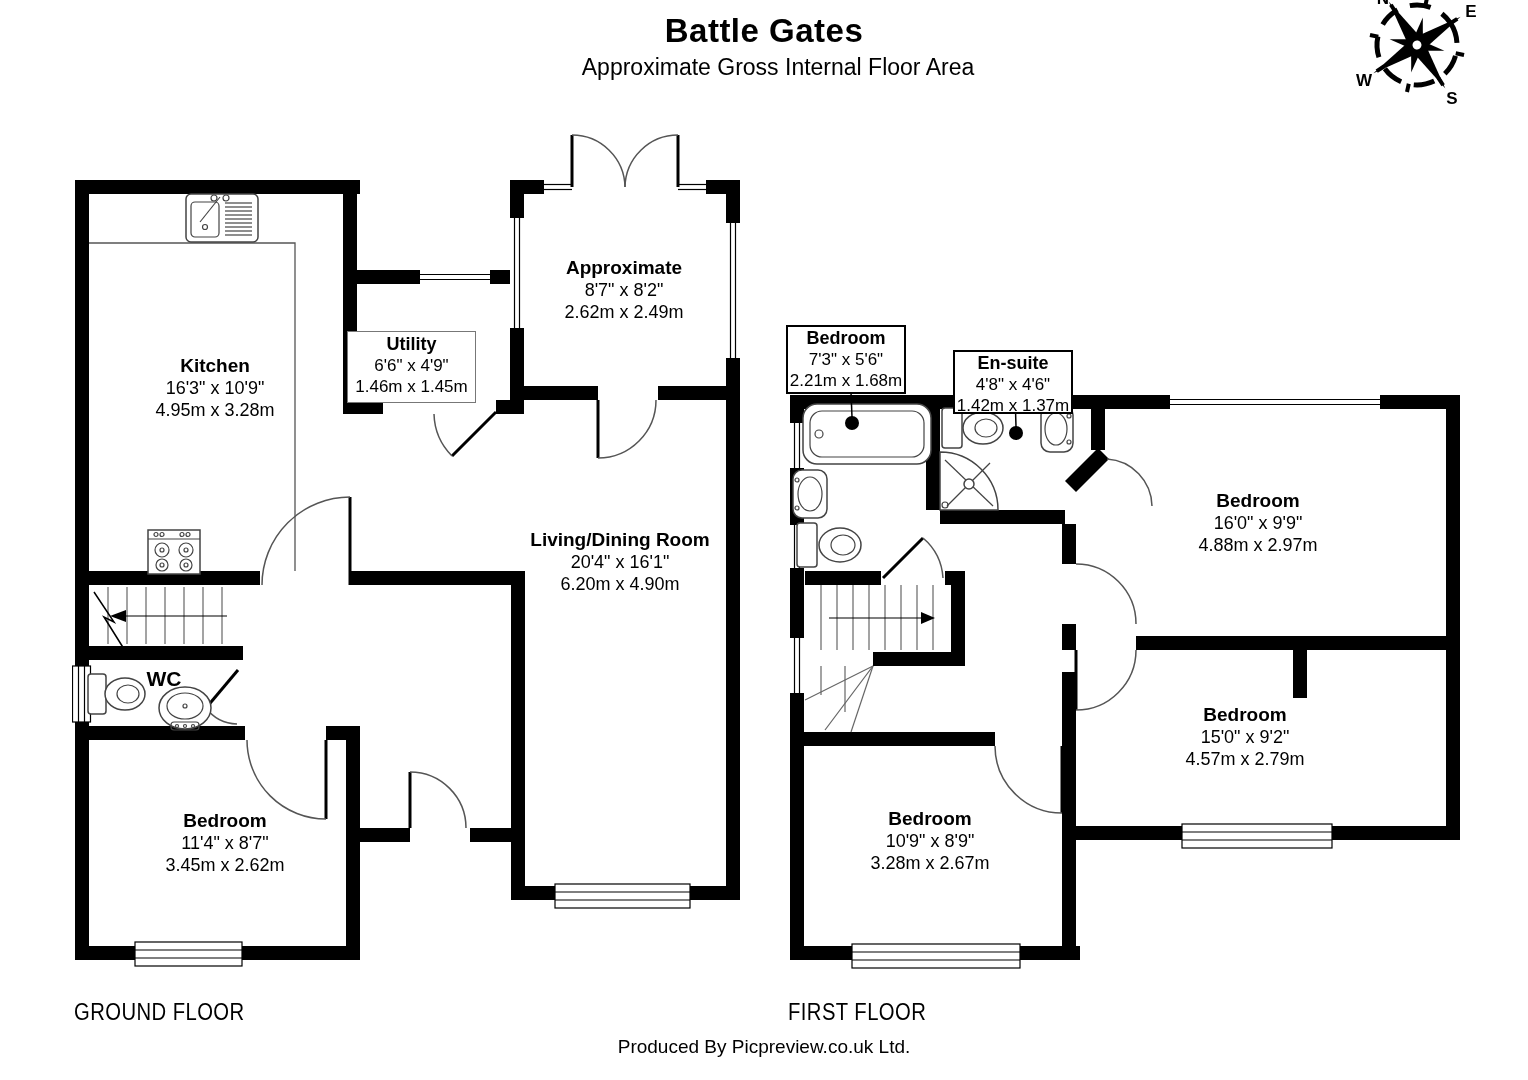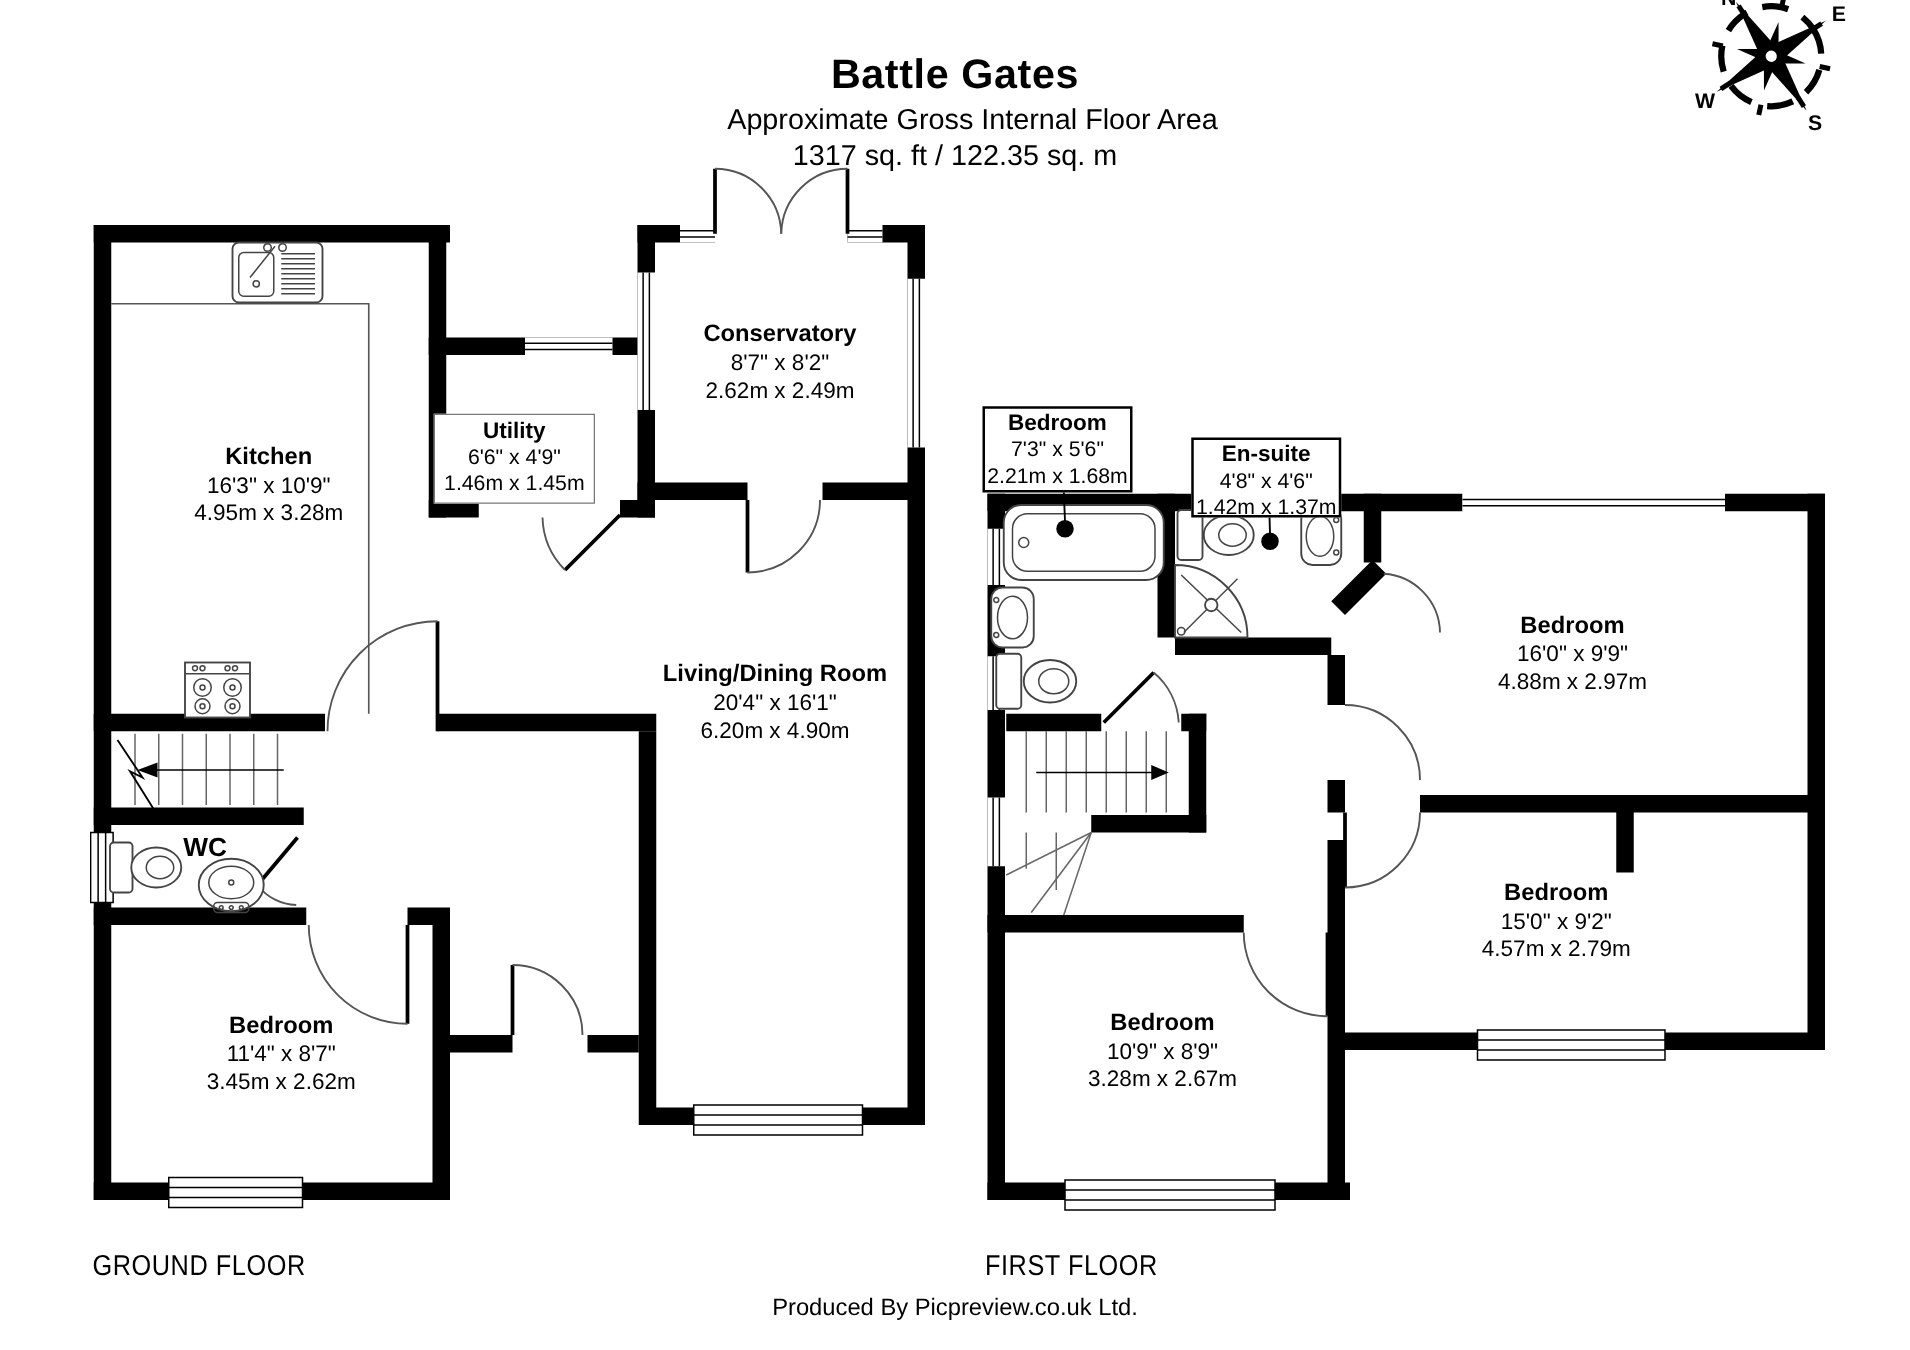--- a/index.html
+++ b/index.html
@@ -1,19 +1,19 @@
 <!DOCTYPE html>
 <html><head>
 <meta charset="utf-8">
 <style>
   html,body{margin:0;padding:0;background:#fff;}
   #page{position:relative;width:1528px;height:1080px;background:#fff;overflow:hidden;
         font-family:"Liberation Sans","DejaVu Sans",sans-serif;color:#000;}
   .hdr{position:absolute;left:0;top:12px;width:100%;text-align:center;}
-  .hdr .title{font-size:33px;font-weight:bold;letter-spacing:0.5px;margin-top:28px;}
+  .hdr .title{font-size:33px;font-weight:bold;letter-spacing:0.5px;}
   .hdr .sub{font-size:23px;margin-top:4px;padding-left:28px;}
   .hdr .area{font-size:23px;margin-top:2px;}
   svg{position:absolute;}
   .room-label{position:absolute;text-align:center;line-height:22px;z-index:5;}
   .room-label .nm{font-size:19px;font-weight:bold;}
   .room-label .dim{font-size:18px;}
   .label-box{position:absolute;background:#fff;border:2px solid #000;text-align:center;
              line-height:21px;padding:1px 0;z-index:6;}
   .label-box .nm{font-size:18px;font-weight:bold;}
   .label-box .dim{font-size:17px;}
@@ -35,21 +35,20 @@
   .fixtl{fill:none;stroke:#444;stroke-width:1.2;}
 </style>
 </head>
 <body>
 
 <div id="page">
 
   <div class="hdr">
     <div class="title">Battle Gates</div>
     <div class="sub">Approximate Gross Internal Floor Area</div>
-    <div class="area">1317 sq. ft / 122.35 sq. m</div>
   </div>
 
   <svg style="left:1352px;top:0;" width="150" height="122" viewBox="0 0 150 122">
     <g transform="rotate(-33 65 45)">
       <circle cx="65" cy="45" r="40" fill="none" stroke="#000" stroke-width="5" stroke-dasharray="21 13"></circle>
       <g stroke="#000" stroke-width="4">
         <line x1="65" y1="-3" x2="65" y2="6"></line>
           <line x1="65" y1="84" x2="65" y2="93"></line>
         <line x1="17" y1="45" x2="26" y2="45"></line>
           <line x1="104" y1="45" x2="113" y2="45"></line>
@@ -332,21 +331,21 @@
     <div class="nm">Kitchen</div>
     <div class="dim">16'3" x 10'9"</div>
     <div class="dim">4.95m x 3.28m</div>
   </div>
   <div class="util-box" style="left:347px;top:331px;width:127px;height:68px;">
     <div class="nm">Utility</div>
     <div class="dim">6'6" x 4'9"</div>
     <div class="dim">1.46m x 1.45m</div>
   </div>
   <div class="room-label" style="left:514px;top:257px;width:220px;">
-    <div class="nm">Conservatory</div>
+    <div class="nm">Approximate</div>
     <div class="dim">8'7" x 8'2"</div>
     <div class="dim">2.62m x 2.49m</div>
   </div>
   <div class="room-label" style="left:500px;top:493px;width:240px;margin-top:36px;">
     <div class="nm">Living/Dining Room</div>
     <div class="dim">20'4" x 16'1"</div>
     <div class="dim">6.20m x 4.90m</div>
   </div>
   <div class="room-label" style="left:122px;top:668px;width:84px;">
     <div class="nm" style="font-size:21px;">WC</div>

